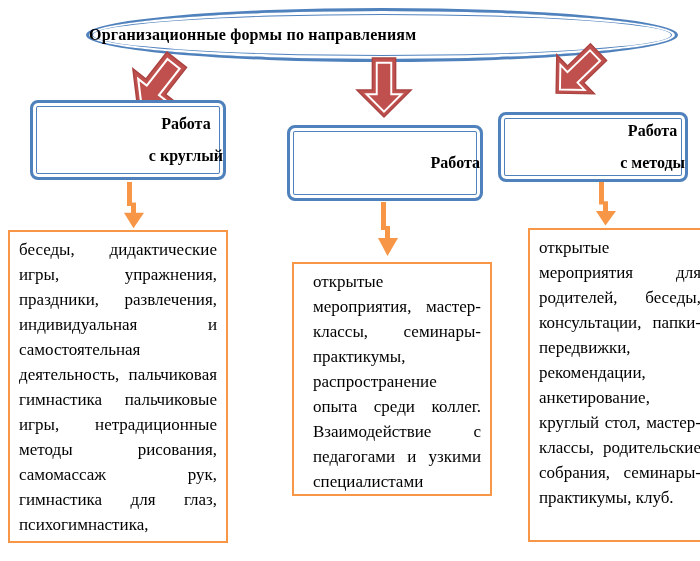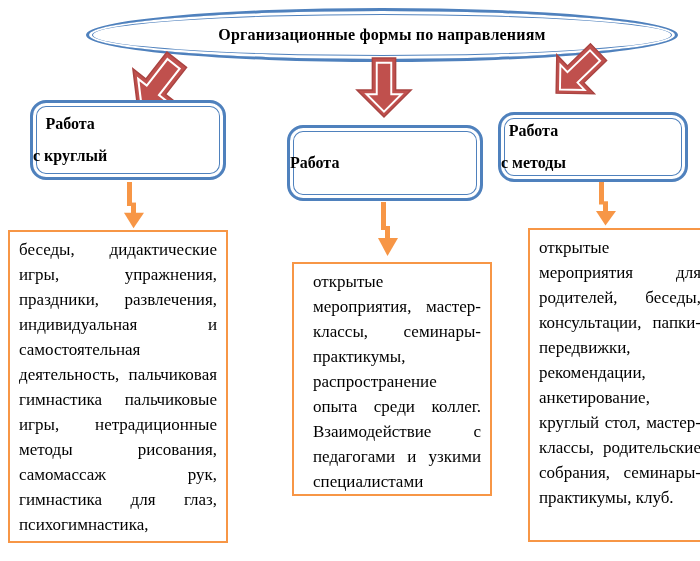--- a/index.html
+++ b/index.html
@@ -16,43 +16,43 @@
 
   
   .ellipse {
     position: absolute;
     left: 86px; top: 8px;
     width: 592px; height: 54px;
     border: 3px solid #4F81BD;
     border-radius: 50%;
     box-shadow: inset 0 0 0 3px #ffffff, inset 0 0 0 4px #4F81BD;
     background: #fff;
-    display: flex; align-items: center; justify-content: center;
+    display: flex; align-items: center; 
   }
   .ellipse .title {
     font-weight: bold;
     font-size: 16px;
     letter-spacing: 0.2px;
   }
 
   
   .big-arrow { position: absolute; }
   .big-arrow svg { display: block; width: 100%; height: 100%; }
   .arrow-left  { left: 126px; top: 50px; width: 62px; height: 70px; transform: rotate(38deg); }
   .arrow-mid   { left: 352px; top: 57px; width: 64px; height: 62px; }
   .arrow-right { left: 548px; top: 42px; width: 58px; height: 62px; transform: rotate(46deg); }
 
   
   .blue-box {
     position: absolute;
     background: #fff;
     border: 3px solid #4F81BD;
-    border-radius: 16px;
+    border-radius: 8px;
     box-shadow: inset 0 0 0 3px #ffffff, inset 0 0 0 4px #4F81BD;
-    display: flex; align-items: center; justify-content: flex-start;
+    display: flex; align-items: center; justify-content: flex-end;
   }
   .blue-box .hd {
     font-weight: bold;
     font-size: 16px;
     text-align: center;
     line-height: 32px;
   }
   .blue-box-1 { left: 30px;  top: 100px; width: 196px; height: 80px; }
   .blue-box-2 { left: 287px; top: 125px; width: 196px; height: 76px; }
   .blue-box-3 { left: 498px; top: 112px; width: 190px; height: 70px; }

